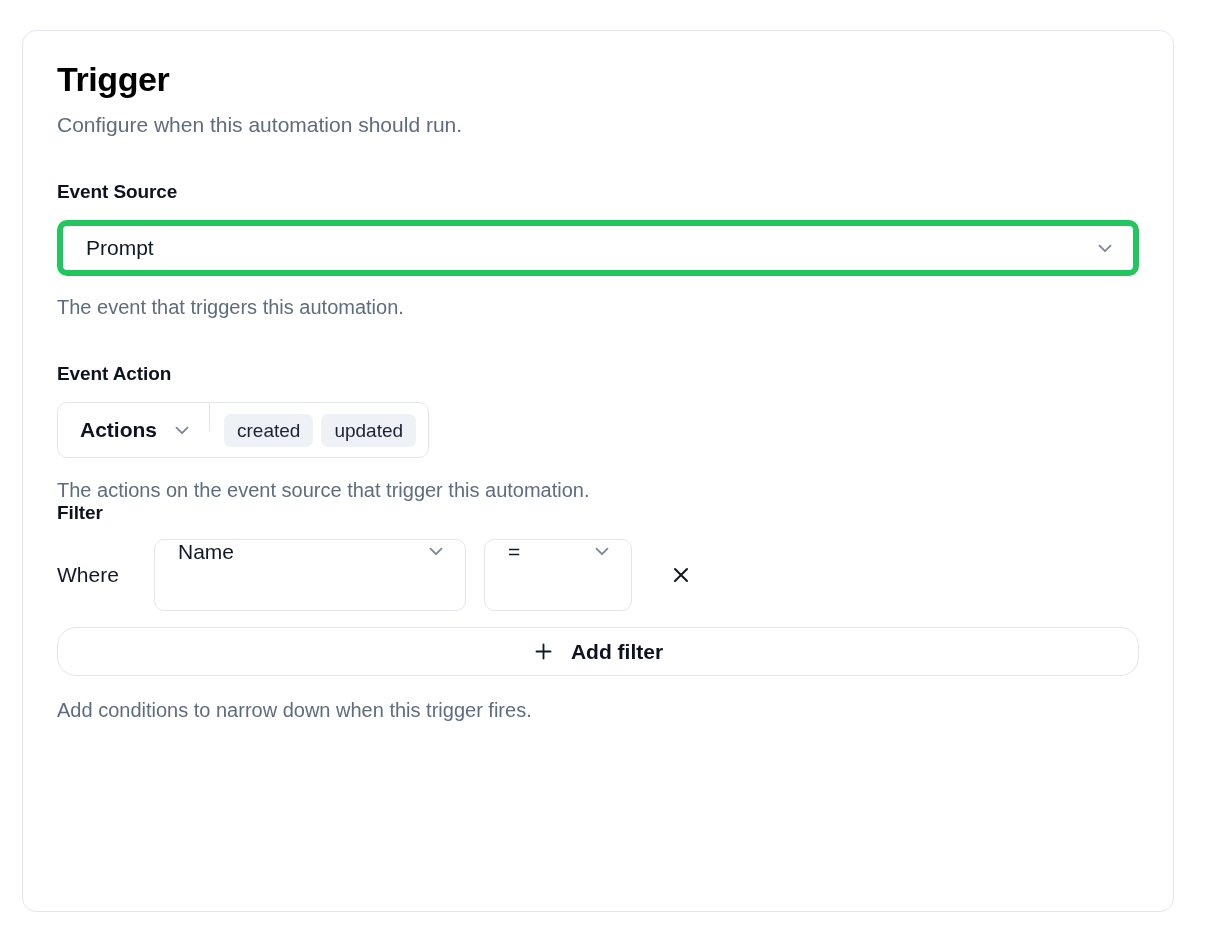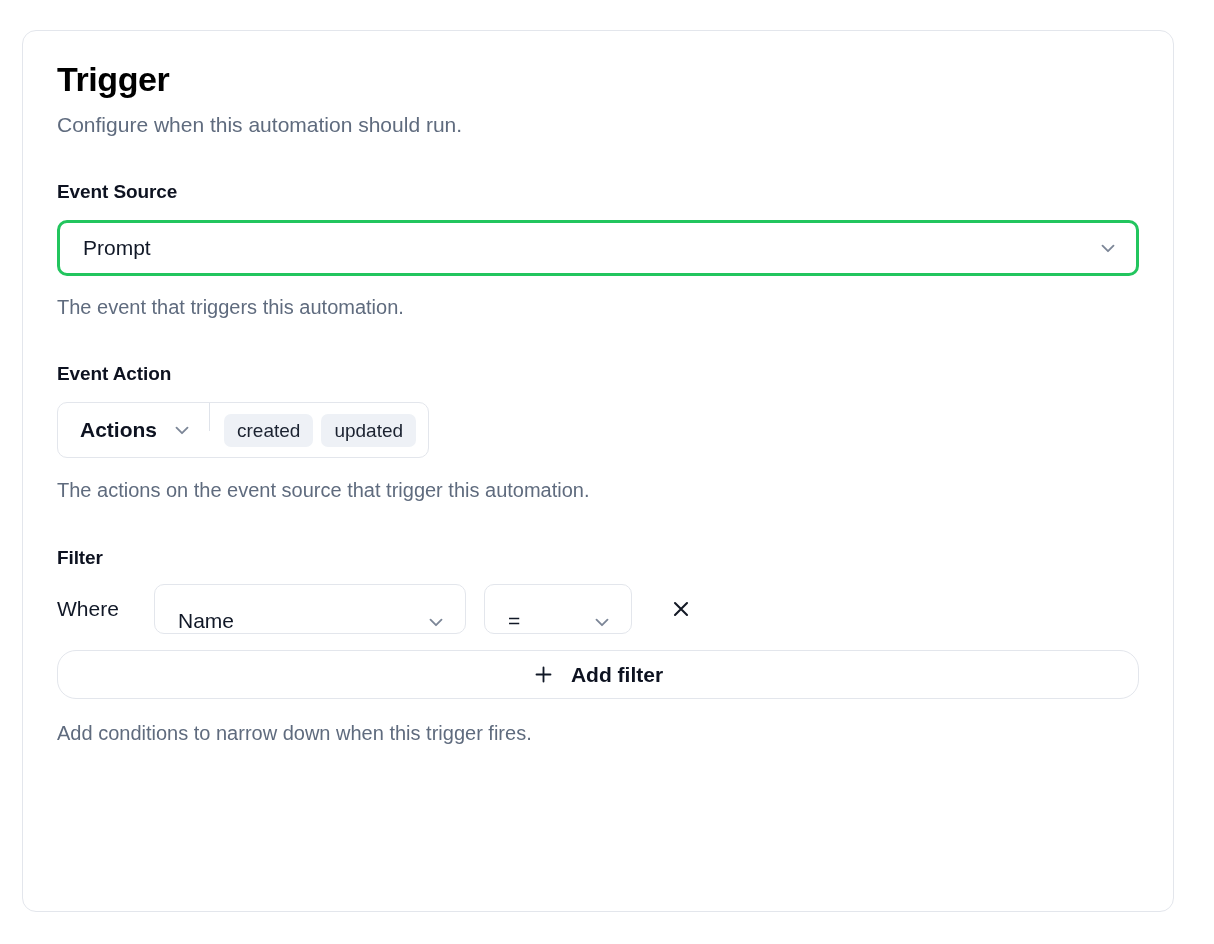--- a/index.html
+++ b/index.html
@@ -55,21 +55,21 @@
     line-height: 1.2;
   }
 
   
   .group-event-source { margin-top: 43px; }
 
   .select-box {
     margin-top: 17px;
     height: 56px;
     box-sizing: border-box;
-    border: 3px solid #22c55e;
+    border: 6px solid #22c55e;
     border-radius: 10px;
     background: #ffffff;
     display: flex;
     align-items: center;
     justify-content: space-between;
     padding: 0 17px 0 23px;
   }
   .select-value {
     font-size: 21px;
     color: #111827;
@@ -133,42 +133,42 @@
     font-size: 19px;
     border-radius: 7px;
     padding: 7px 13px;
     line-height: 1;
     white-space: nowrap;
   }
 
   .group-event-action .helper-text { margin-top: 20px; }
 
   
-  .group-filter { margin-top: 45px; }
+  .group-filter { }
 
   .filter-row {
     margin-top: 15px;
     display: flex;
     align-items: center;
     gap: 18px;
   }
   .where-label {
     font-size: 21px;
     color: #111827;
     width: 79px;
     flex: none;
   }
   .filter-select {
-    height: 50px;
+    height: 72px;
     box-sizing: border-box;
     border: 1px solid #e3e6ec;
     border-radius: 10px;
     background: #ffffff;
     display: flex;
-    align-items: flex-end;
+    align-items: flex-start;
     justify-content: space-between;
     padding: 0 18px 0 23px;
   }
   .filter-field  { width: 312px; }
   .filter-op     { width: 148px; }
   .filter-select .sel-text {
     font-size: 21px;
     color: #111827;
   }
   .filter-value {

